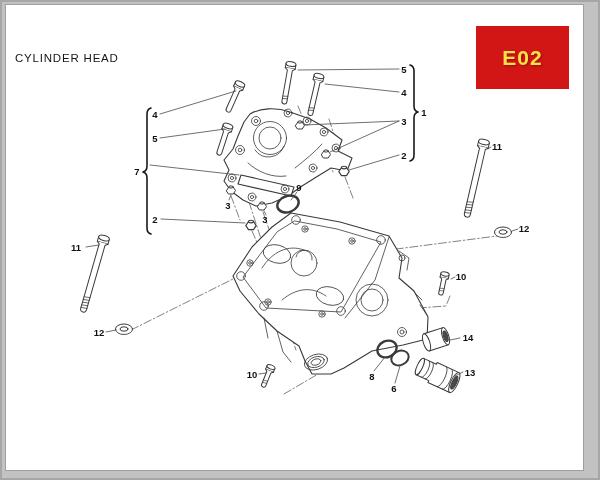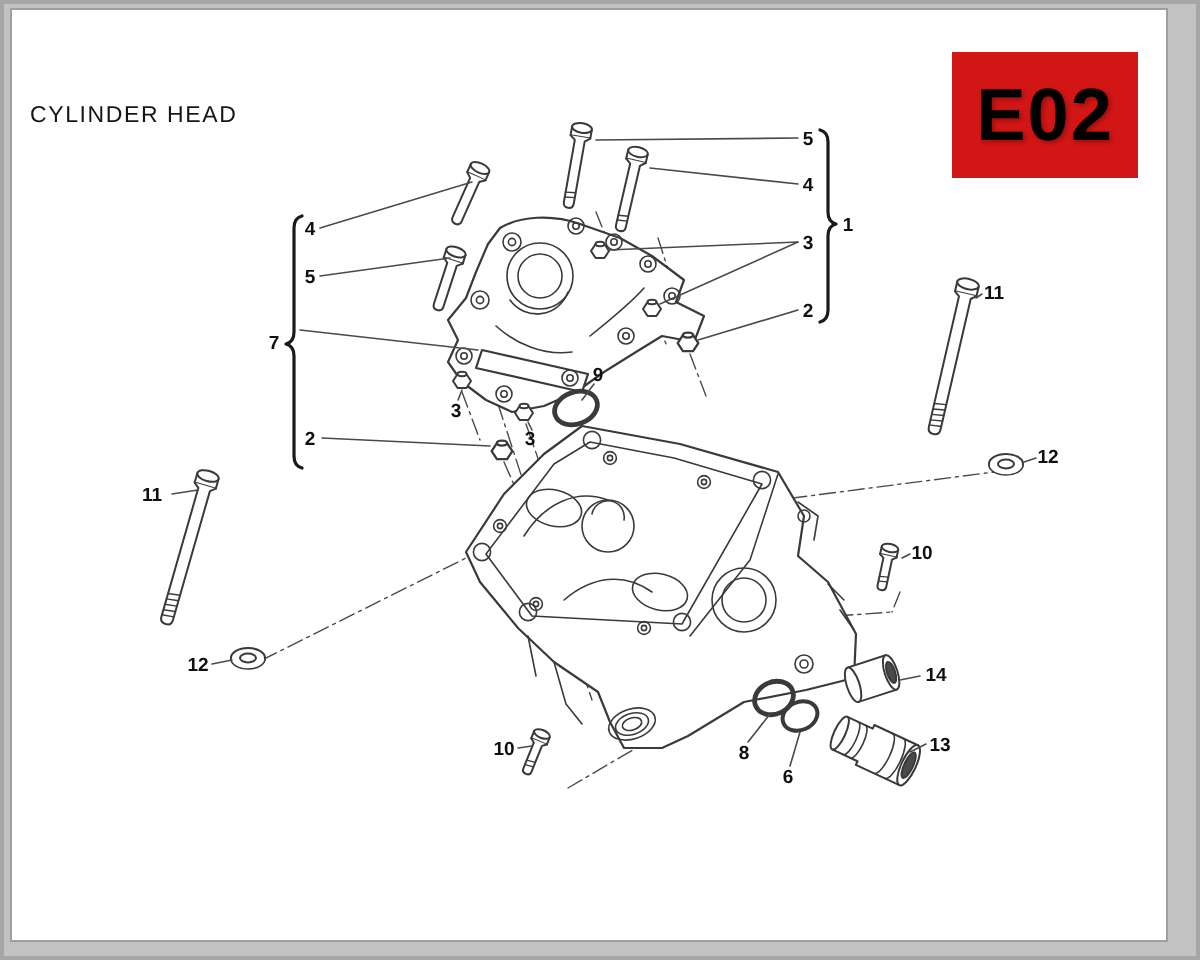--- a/index.html
+++ b/index.html
@@ -5,21 +5,21 @@
   html,body{margin:0;padding:0;}
   .frame{position:relative;width:600px;height:480px;background:#c2c2c2;
          box-shadow:inset 0 0 0 2px #a6a6a6;overflow:hidden;
          font-family:"Liberation Sans",sans-serif;}
   .page{position:absolute;left:5px;top:4px;right:16px;bottom:9px;
         background:#ffffff;border:1px solid #9f9f9f;overflow:hidden;}
   .page-title{position:absolute;left:9px;top:47px;font-size:11.5px;font-weight:400;
               letter-spacing:.8px;color:#151515;white-space:nowrap;z-index:3;}
   .badge{position:absolute;left:470px;top:21px;width:93px;height:63px;background:#d21515;
          display:flex;align-items:center;justify-content:center;z-index:3;}
-  .badge span{font-size:37px;font-weight:700;color:#000000;letter-spacing:1px;
+  .badge span{font-size:21px;font-weight:700;color:#fde047;letter-spacing:1px;
               text-shadow:1px 1px 2px rgba(0,0,0,.3);}
   svg.art{position:absolute;left:-6px;top:-5px;width:600px;height:480px;z-index:1;}
   #callouts text{font-family:"Liberation Sans",sans-serif;font-size:9.5px;font-weight:700;
                  fill:#101010;text-anchor:middle;dominant-baseline:middle;}
 </style>
 </head>
 <body>
 
 <div class="frame">
   <div class="page">

